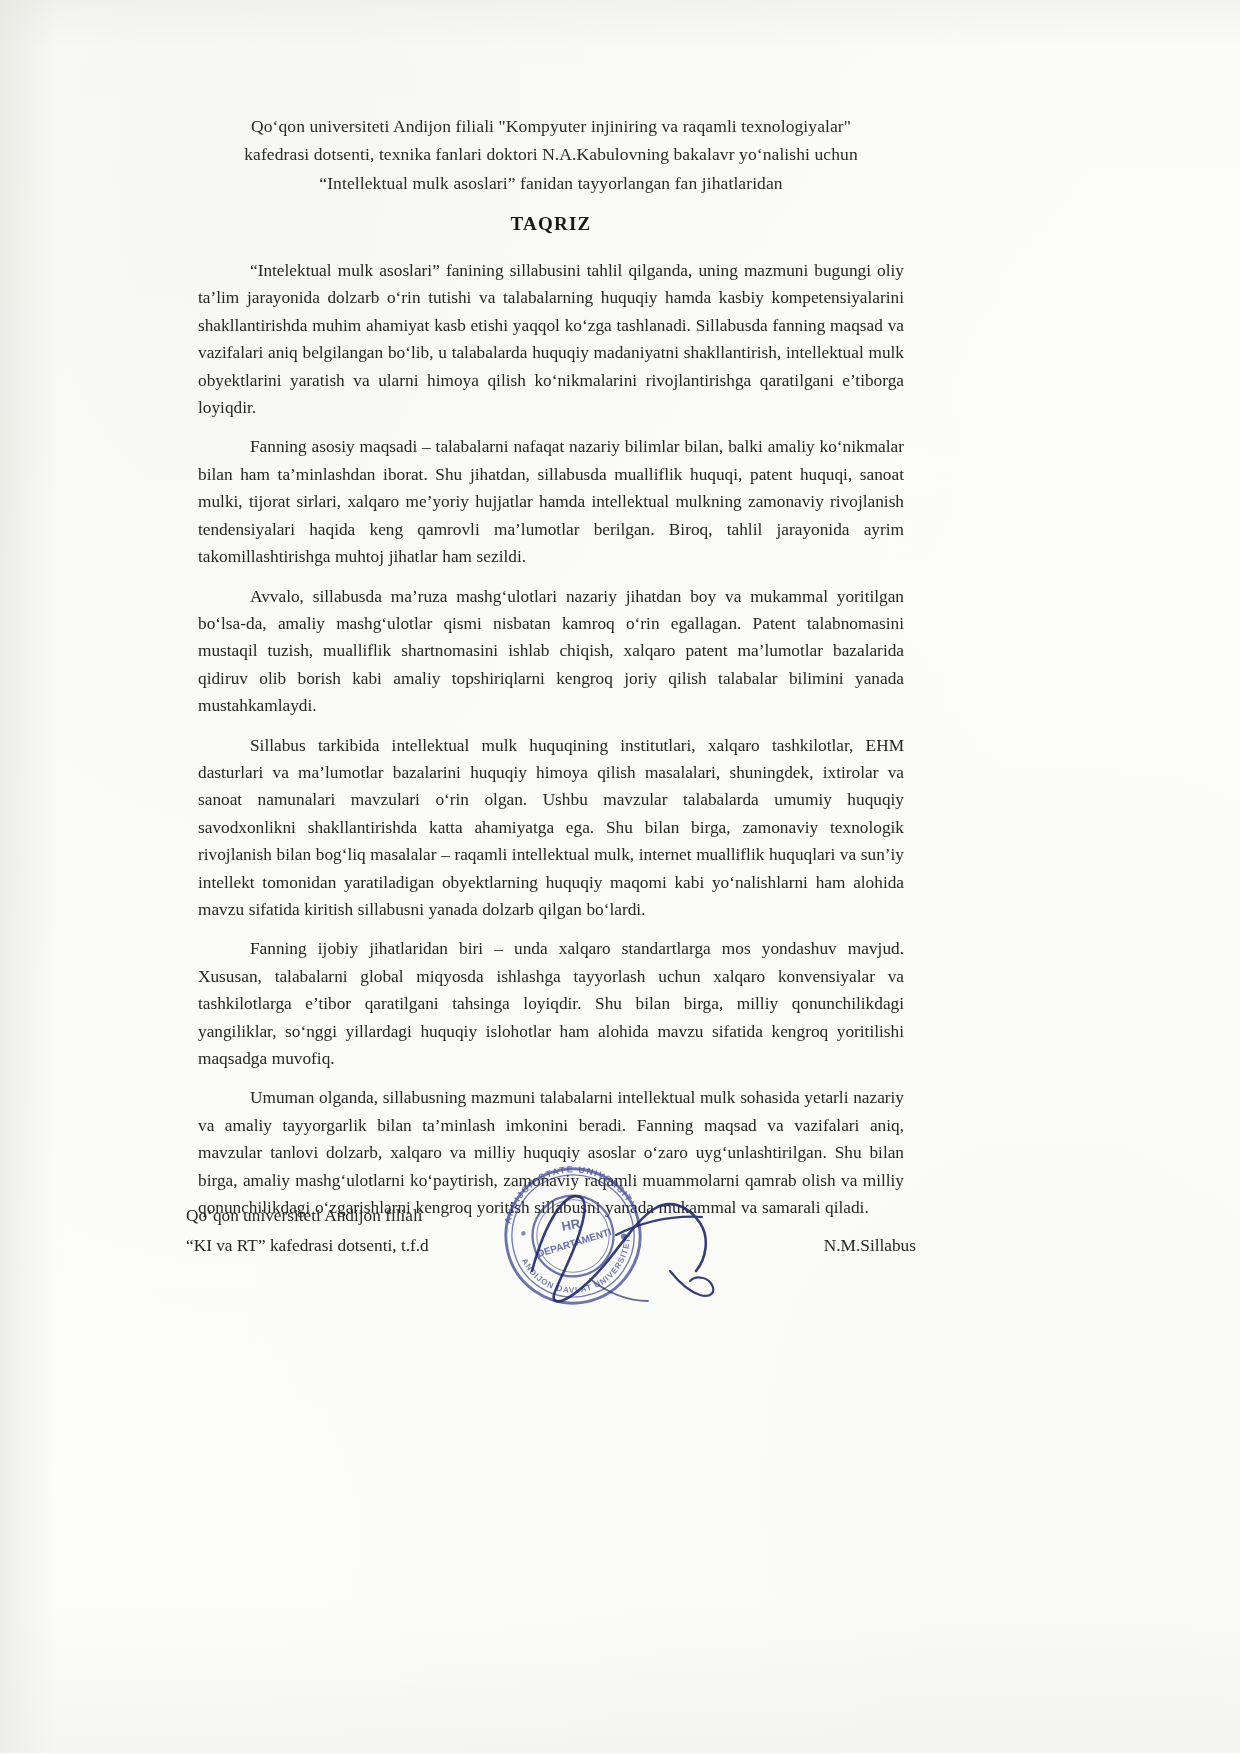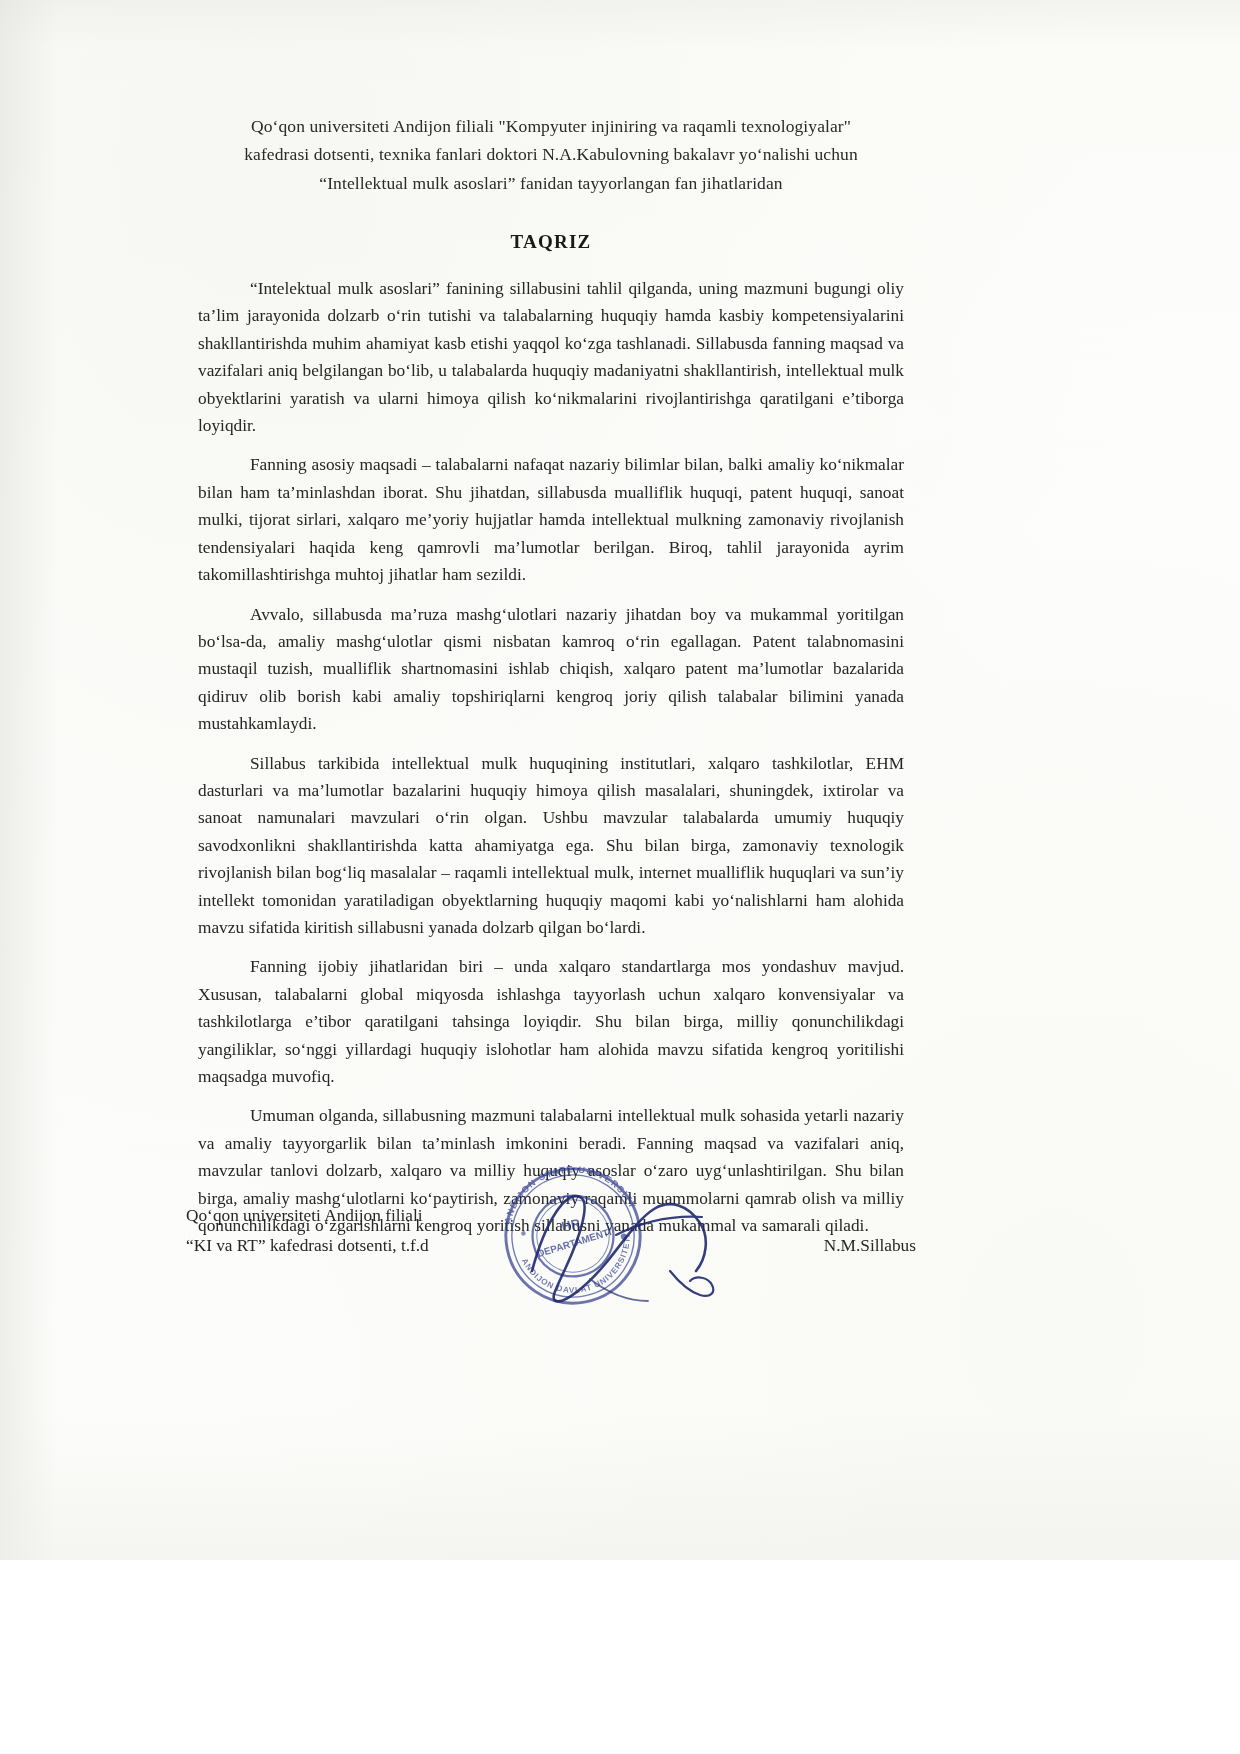--- a/index.html
+++ b/index.html
@@ -7,21 +7,21 @@
     margin: 0;
     padding: 0;
     background: #ffffff;
   }
   body {
     font-family: "Liberation Serif", "DejaVu Serif", serif;
   }
   .page {
     position: relative;
     width: 1240px;
-    height: 1560px;
+    height: 1753px;
     background: #fdfdfb;
     overflow: hidden;
   }
   
   .paper-tint {
     position: absolute;
     inset: 0;
     background:
       radial-gradient(ellipse at 20% 10%, rgba(246,246,242,0.9) 0%, rgba(253,253,251,0) 60%),
       radial-gradient(ellipse at 85% 85%, rgba(248,248,244,0.85) 0%, rgba(253,253,251,0) 55%),
@@ -44,21 +44,21 @@
   .header-line {
     display: block;
     filter: blur(0.22px);
   }
   .doc-title {
     text-align: center;
     font-weight: bold;
     font-size: 19px;
     letter-spacing: 1.2px;
     color: #191919;
-    margin-top: 34px;
+    margin-top: 16px;
     margin-bottom: 22px;
     filter: blur(0.2px);
   }
   p.para {
     margin: 12px;
     text-indent: 52px;
     text-align: justify;
     font-size: 17.3px;
     line-height: 1.585;
     color: #262626;

